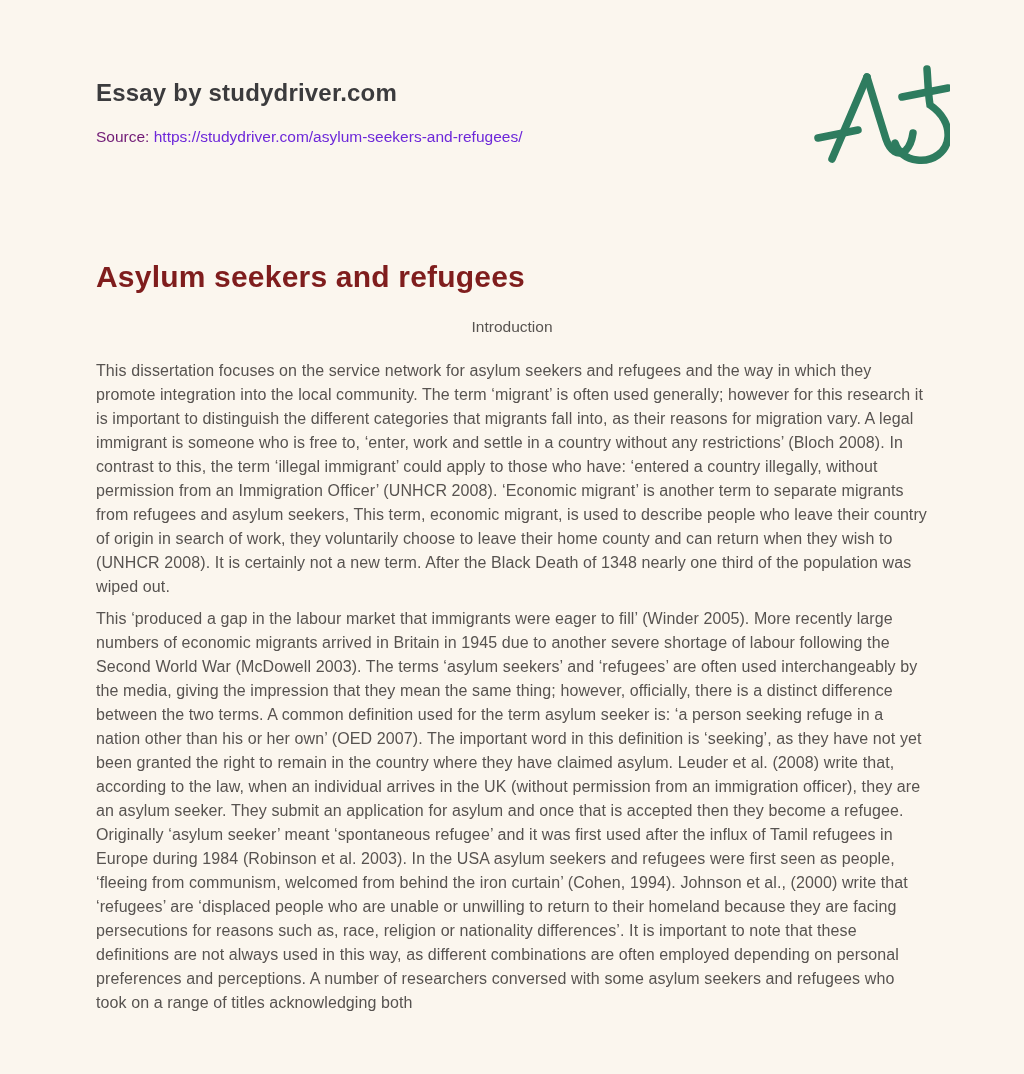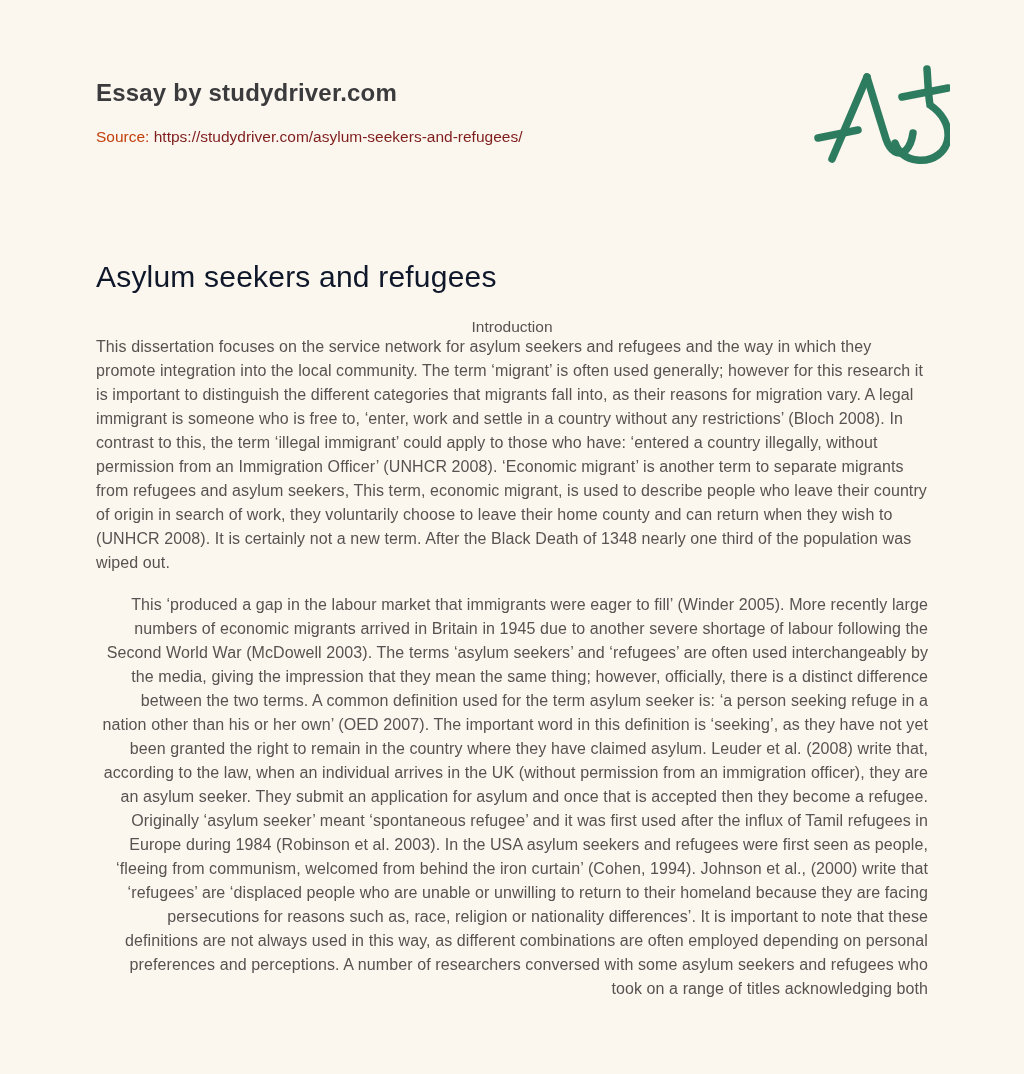--- a/index.html
+++ b/index.html
@@ -25,57 +25,57 @@
     font-weight: 700;
     color: #3b3b3d;
     letter-spacing: 0.2px;
   }
   .source-line {
     margin-top: 20px;
     font-size: 15.5px;
     line-height: 20px;
   }
   .source-label {
-    color: #c2410c;
+    color: #701a75;
   }
   .source-link {
-    color: #7f1d1d;
+    color: #6d28d9;
     text-decoration: none;
     cursor: pointer;
   }
   .logo {
     position: absolute;
     top: 55px;
     left: 810px;
     width: 140px;
     height: 120px;
   }
   .essay-title {
     margin-top: 112px;
     font-size: 30px;
     line-height: 36px;
-    font-weight: 400;
-    color: #0f172a;
+    font-weight: 700;
+    color: #7f1d1d;
     letter-spacing: 0.2px;
   }
   .meta {
     font-size: 15.5px;
     line-height: 17px;
     color: #575350;
   }
   .meta.chapter { margin-top: 26px; }
   .meta.section { margin-top: 23px; text-align: center; }
   .body-para {
     font-size: 16px;
     line-height: 24px;
     color: #575350;
     letter-spacing: 0.1px;
   }
-  .body-para.first { }
-  .body-para.second { margin-top: 18px; text-align: right; }
+  .body-para.first { margin-top: 24px; }
+  .body-para.second { margin-top: 8px; }
 </style>
 </head>
 <body>
 
 <div class="page">
 
   <header>
     <h1 class="site-heading">Essay by studydriver.com</h1>
 
     <p class="source-line">

